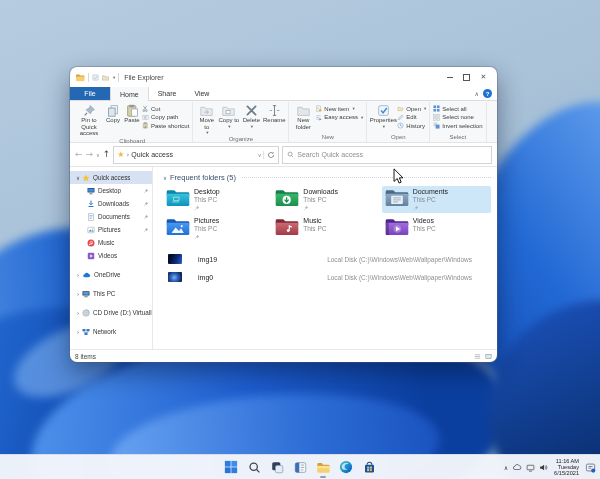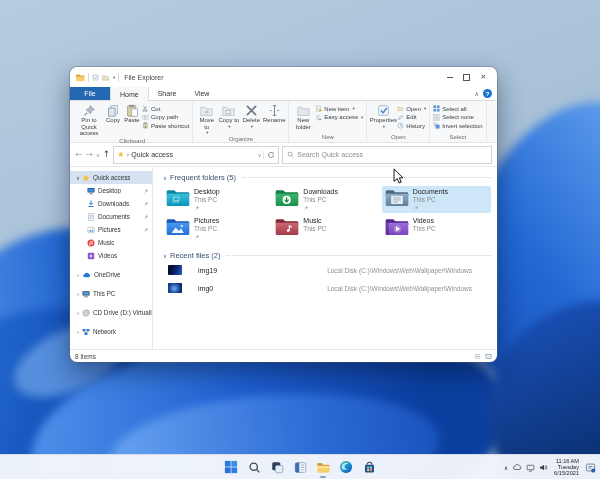--- a/index.html
+++ b/index.html
@@ -698,25 +698,20 @@
                   <circle cx="18" cy="17" r="5.5" fill="rgba(255,255,255,.25)"></circle>
                   <path d="M16 13.5l6 3.5-6 3.5z" fill="#fff"></path>
                 </svg>
               </span>
               <div class="tmeta">
                 <div class="tname">Videos</div>
                 <div class="tsub">This PC</div>
               </div>
             </div>
           </div>
-        <div class="sec-h">
-          <span class="chv">∨</span>
-          <span>Recent files (2)</span>
-          <span class="rule"></span>
-        </div>
         <div class="recent" id="recent">
             <div class="rline">
               <span class="thumb th-img19"></span>
               <span class="rname">img19</span>
               <span class="rpath">Local Disk (C:)\Windows\Web\Wallpaper\Windows</span>
             </div>
             <div class="rline">
               <span class="thumb th-img0"></span>
               <span class="rname">img0</span>
               <span class="rpath">Local Disk (C:)\Windows\Web\Wallpaper\Windows</span>

